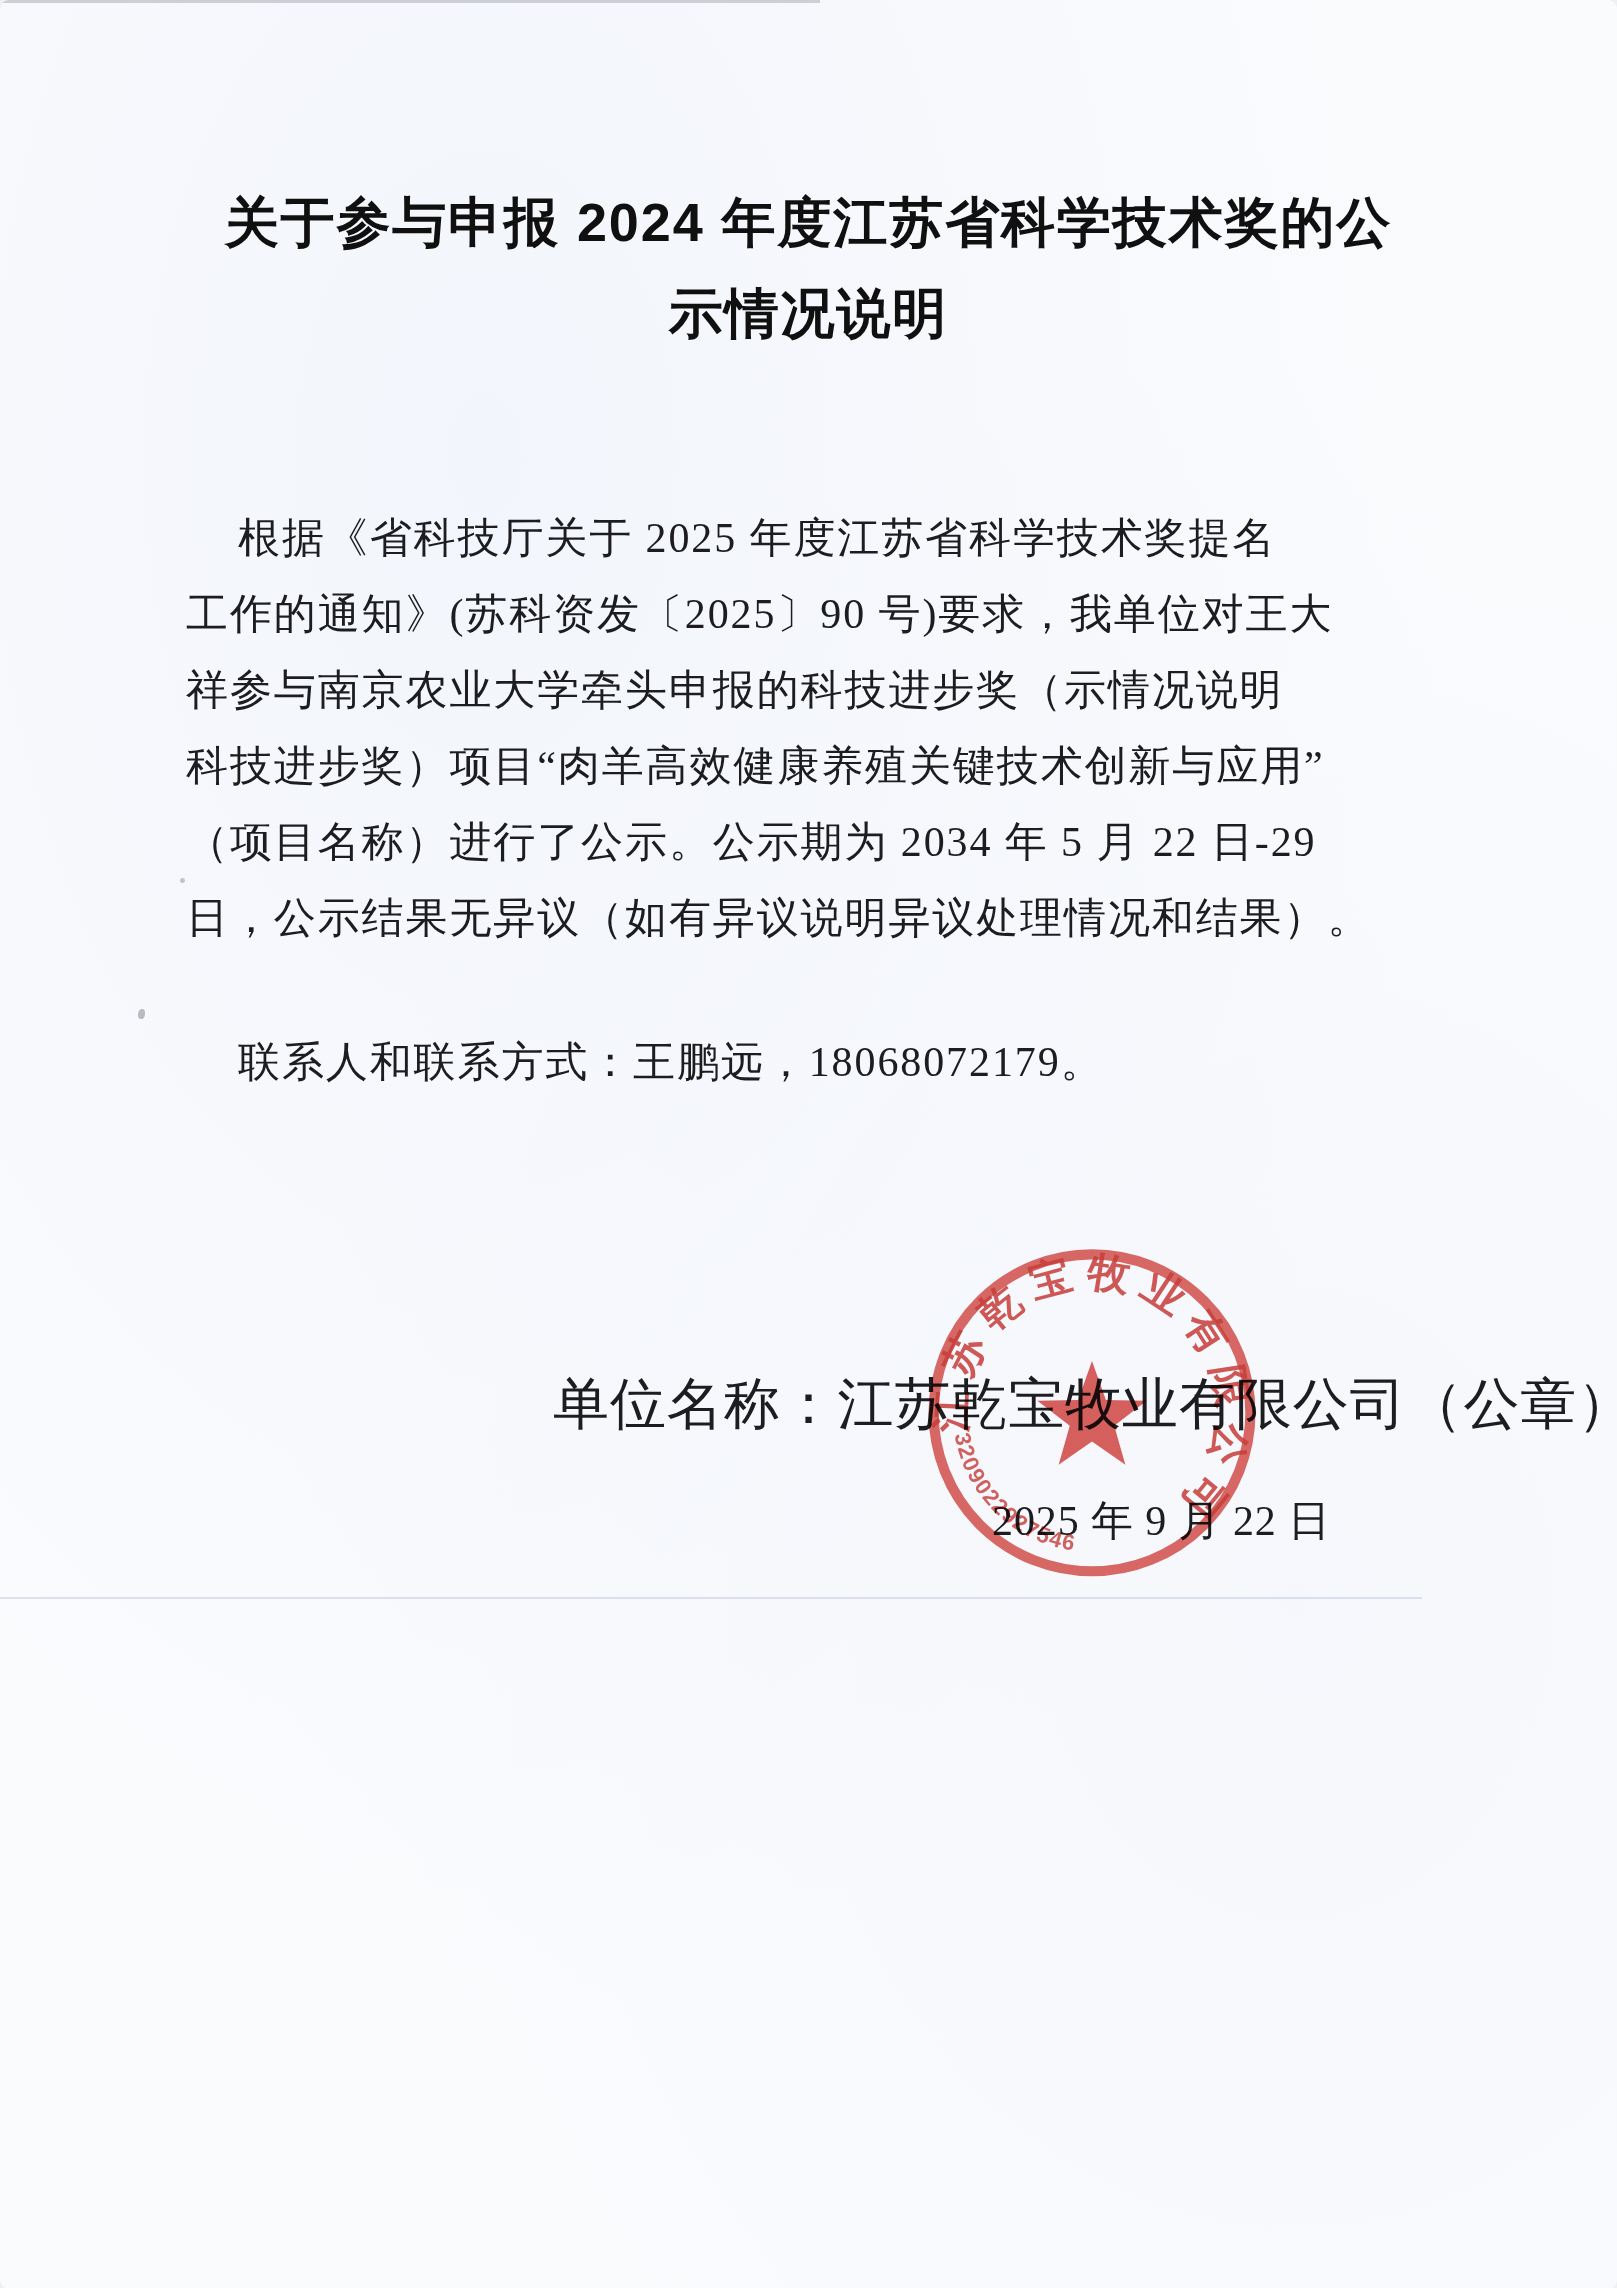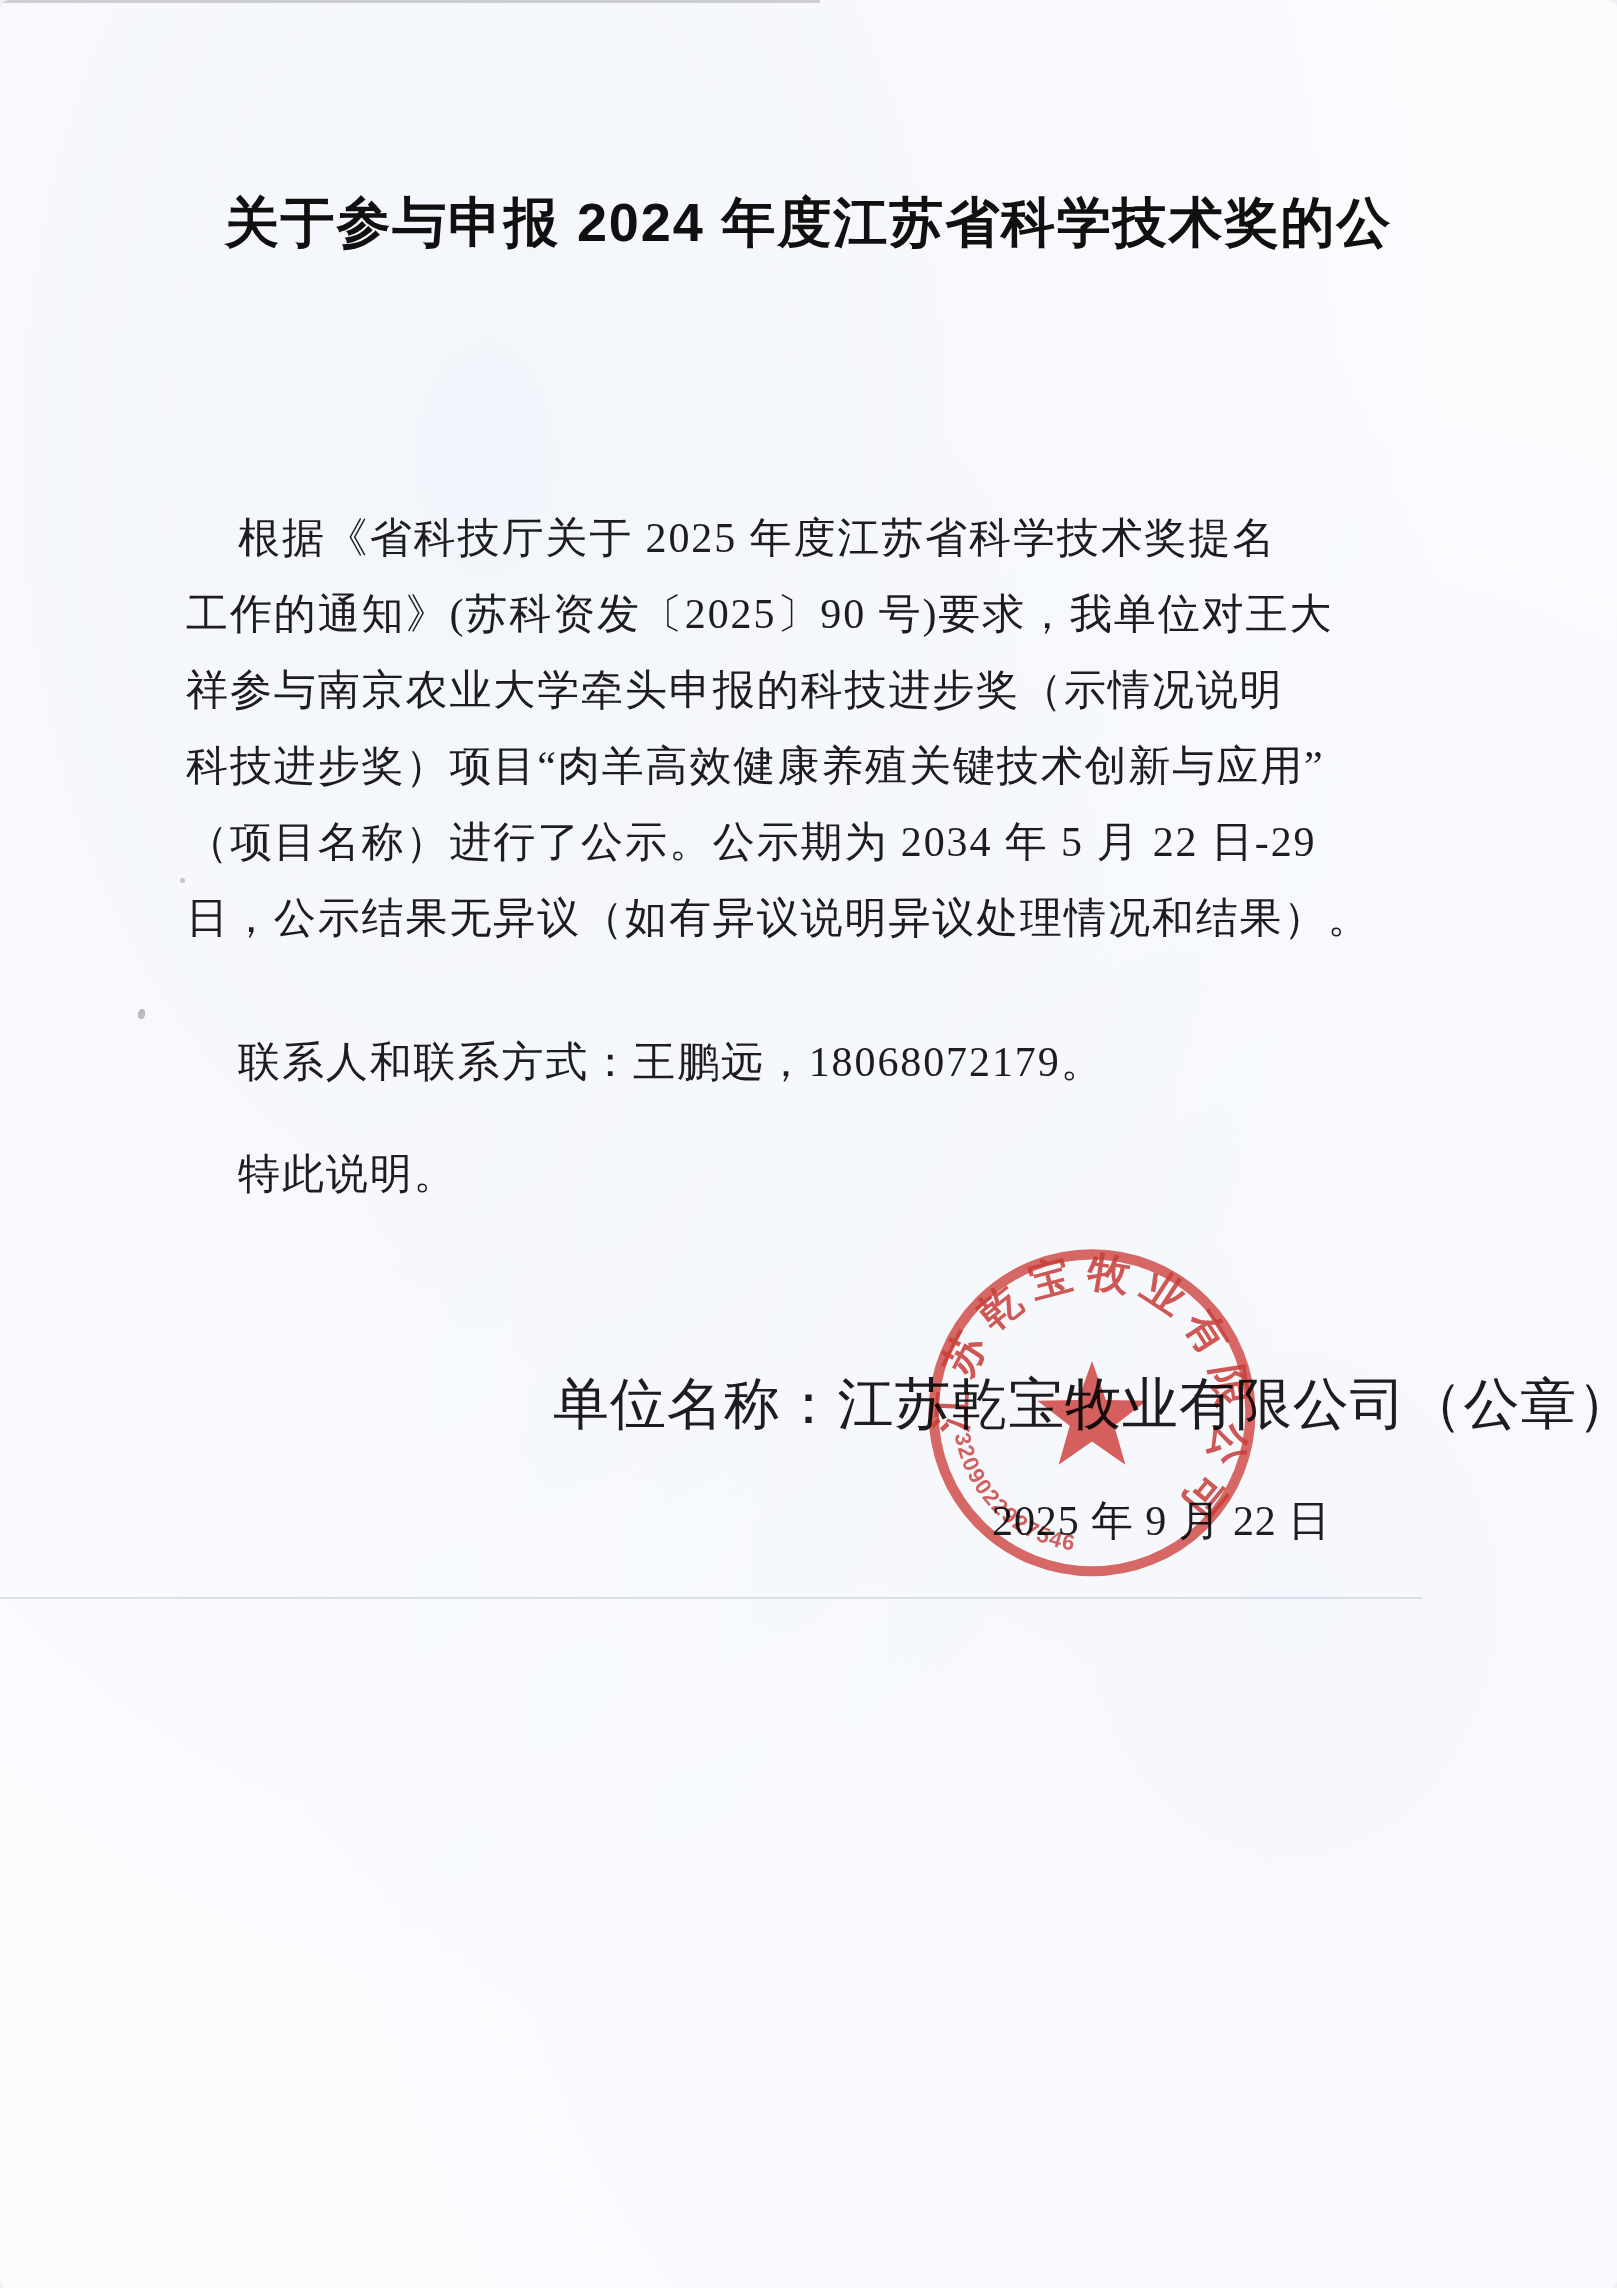--- a/index.html
+++ b/index.html
@@ -84,34 +84,34 @@
 </style>
 </head>
 <body>
 
 <div class="page">
 
   <div class="scan-edge-top"></div>
 
   <div class="title">
     <div>关于参与申报 2024 年度江苏省科学技术奖的公</div>
+    <div>示情况说明</div>
   </div>
 
   <div class="body-block">
     <div class="line indent">根据《省科技厅关于 2025 年度江苏省科学技术奖提名</div>
     <div class="line">工作的通知》(苏科资发〔2025〕90 号)要求，我单位对王大</div>
     <div class="line">祥参与南京农业大学牵头申报的科技进步奖（示情况说明</div>
     <div class="line">科技进步奖）项目“肉羊高效健康养殖关键技术创新与应用”</div>
     <div class="line">（项目名称）进行了公示。公示期为 2034 年 5 月 22 日-29</div>
     <div class="line">日，公示结果无异议（如有异议说明异议处理情况和结果）。</div>
   </div>
 
   <div class="para contact">联系人和联系方式：王鹏远，18068072179。</div>
 
-  <div class="para closing">特此说明。</div>
 
   <div class="signature">单位名称：江苏乾宝牧业有限公司（公章）</div>
 
   <div class="date">2025 年 9 月 22 日</div>
 
   <svg class="seal" viewBox="0 0 380 380" xmlns="http://www.w3.org/2000/svg">
     <defs>
       <path id="nameArc" d="M 55.7 213.3 A 136 136 0 1 1 275.6 297.7" fill="none"></path>
       <path id="numArc" d="M 41.8 215.5 A 150 150 0 0 0 169.1 340.5" fill="none"></path>
     </defs>

